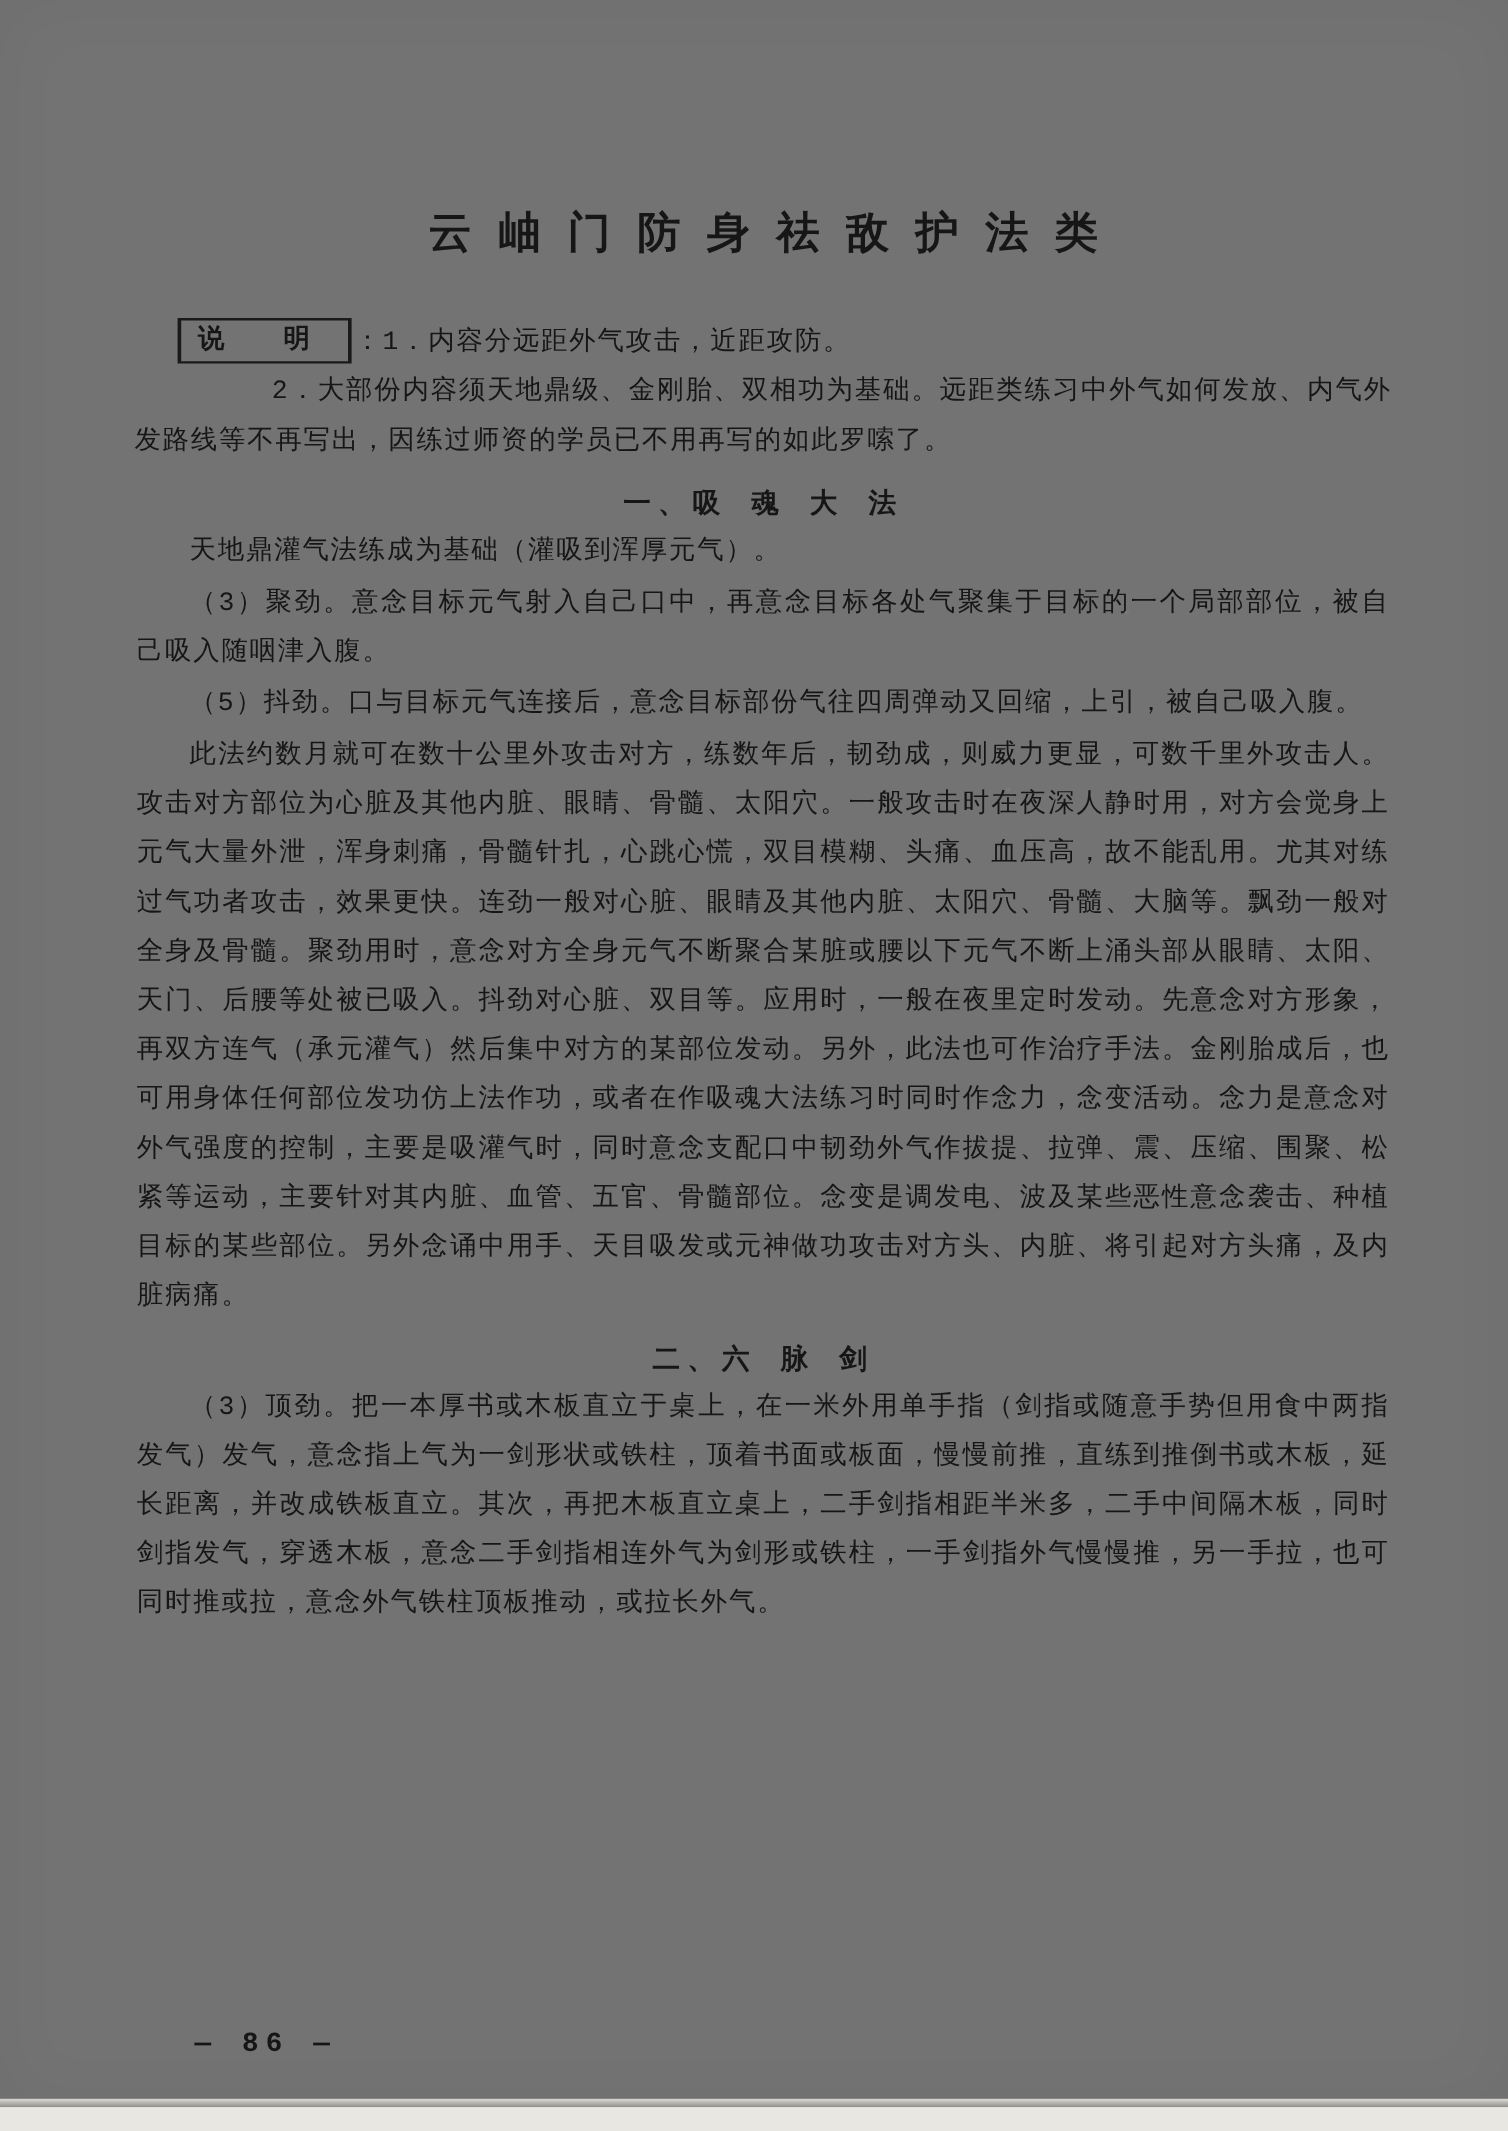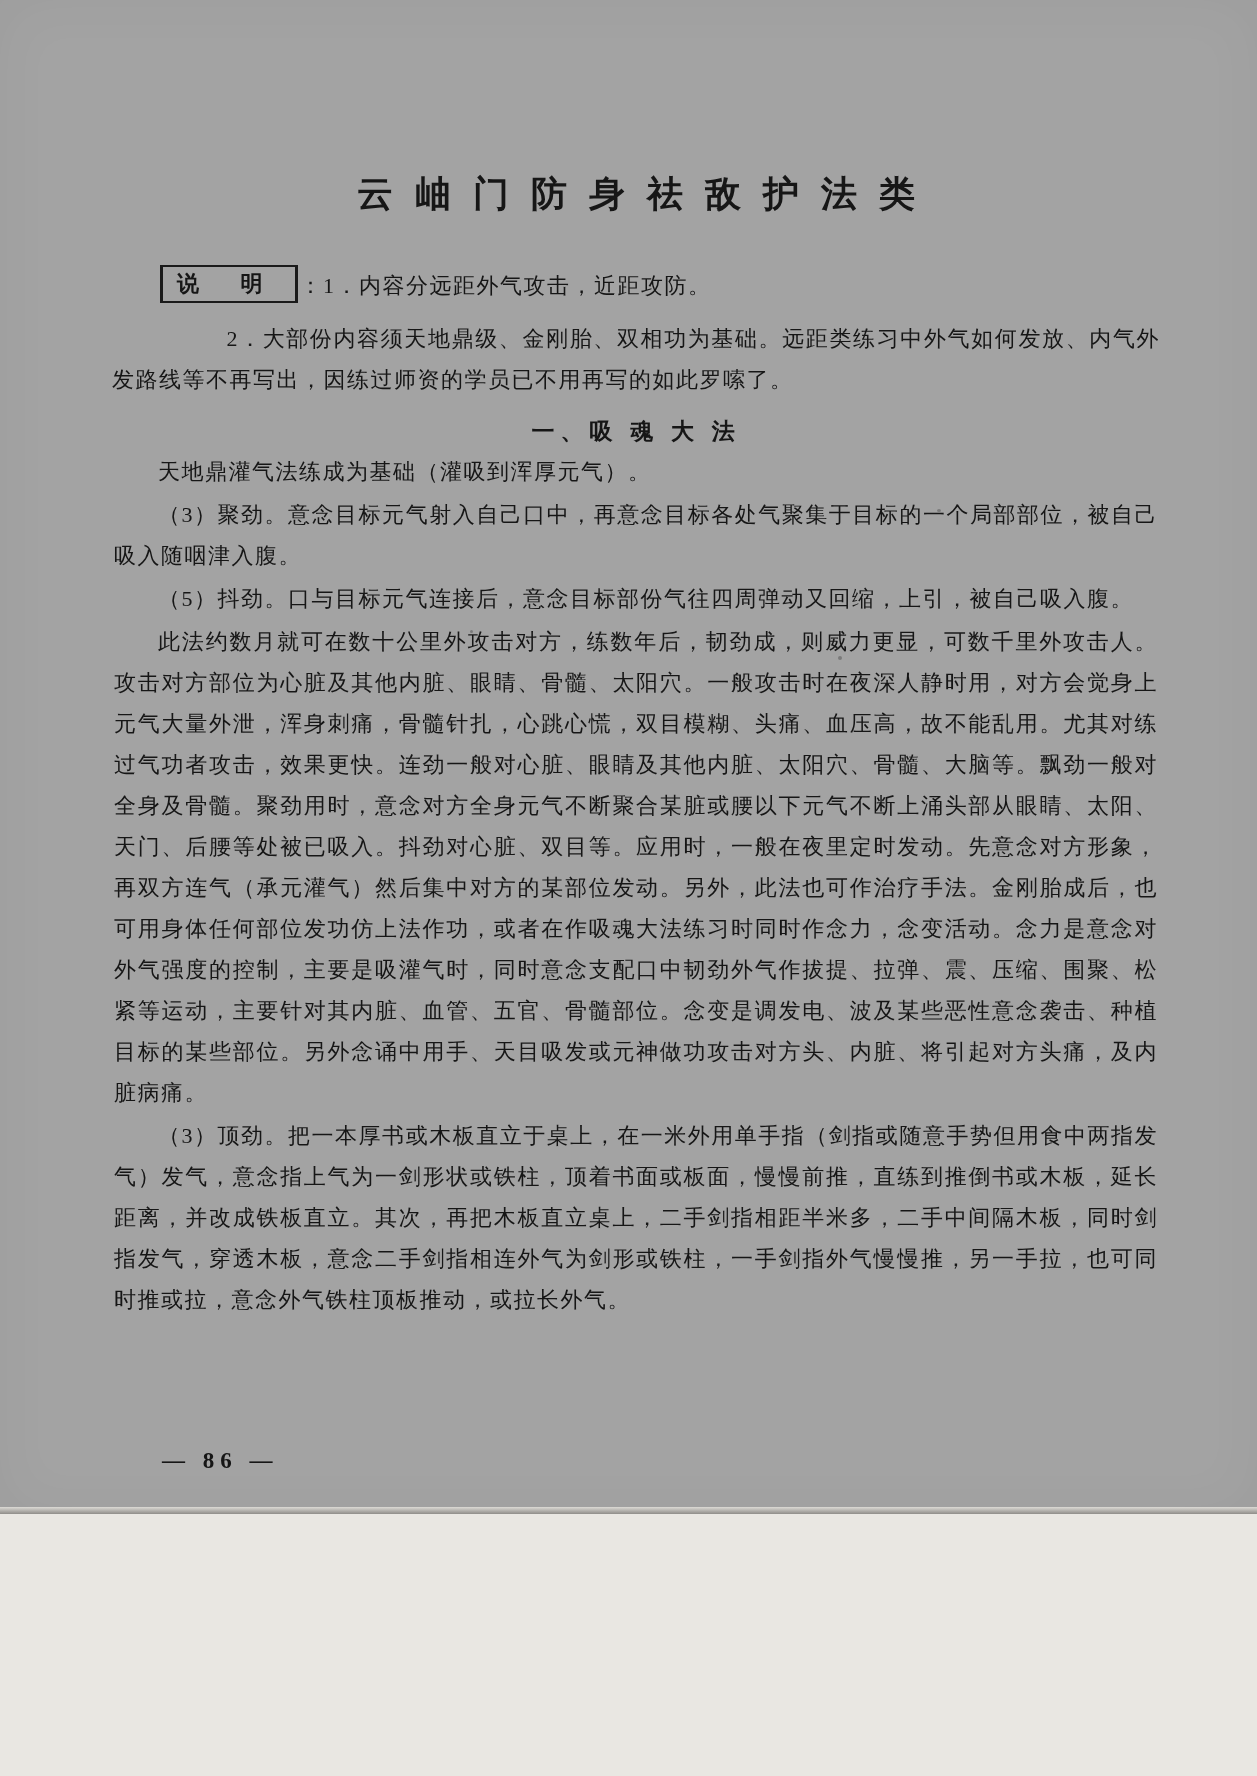--- a/index.html
+++ b/index.html
@@ -1,21 +1,21 @@
 <!DOCTYPE html>
 <html><head>
 <meta charset="utf-8">
 <style>
   html,body{margin:0;padding:0;background:#e9e7e2;}
   .page{
     position:relative;
-    width:1257px;height:1514px;
-    background:#a3a3a3;
+    width:1257px;height:1756px;
+    background:#737373;
     color:#161616;
-    font-family:Liberation Serif, serif;
+    font-family:Liberation Mono, monospace;
     overflow:hidden;
     box-shadow:inset 0 0 60px rgba(0,0,0,0.04);
   }
   .content{
     position:absolute;
     left:112px;top:170px;
     width:1048px;
   }
   .doc-title{
     margin:0 0 46px 0;
@@ -28,21 +28,21 @@
   }
   .body-text{
     font-size:22px;
     line-height:41px;
     letter-spacing:1.5px;
     text-align:justify;
     text-justify:inter-ideograph;
   }
   .note-first{
     display:block;
-    margin:12px;
+    margin:0;
     padding-left:36px;
   }
   .note-box{
     display:inline-block;
     border:2px solid #1a1a1a;
     border-left:3px solid #1a1a1a;
     border-right:3px solid #1a1a1a;
     padding:0 14px;
     margin-right:2px;
     font-weight:bold;
@@ -106,20 +106,21 @@
 
     <h2 class="sec-heading">一、吸 魂 大 法</h2>
 
     <div class="body-text">
       <p class="para">天地鼎灌气法练成为基础（灌吸到浑厚元气）。</p>
       <p class="para">（3）聚劲。意念目标元气射入自己口中，再意念目标各处气聚集于目标的一个局部部位，被自己吸入随咽津入腹。</p>
       <p class="para">（5）抖劲。口与目标元气连接后，意念目标部份气往四周弹动又回缩，上引，被自己吸入腹。</p>
       <p class="para">此法约数月就可在数十公里外攻击对方，练数年后，韧劲成，则威力更显，可数千里外攻击人。攻击对方部位为心脏及其他内脏、眼睛、骨髓、太阳穴。一般攻击时在夜深人静时用，对方会觉身上元气大量外泄，浑身刺痛，骨髓针扎，心跳心慌，双目模糊、头痛、血压高，故不能乱用。尤其对练过气功者攻击，效果更快。连劲一般对心脏、眼睛及其他内脏、太阳穴、骨髓、大脑等。飘劲一般对全身及骨髓。聚劲用时，意念对方全身元气不断聚合某脏或腰以下元气不断上涌头部从眼睛、太阳、天门、后腰等处被已吸入。抖劲对心脏、双目等。应用时，一般在夜里定时发动。先意念对方形象，再双方连气（承元灌气）然后集中对方的某部位发动。另外，此法也可作治疗手法。金刚胎成后，也可用身体任何部位发功仿上法作功，或者在作吸魂大法练习时同时作念力，念变活动。念力是意念对外气强度的控制，主要是吸灌气时，同时意念支配口中韧劲外气作拔提、拉弹、震、压缩、围聚、松紧等运动，主要针对其内脏、血管、五官、骨髓部位。念变是调发电、波及某些恶性意念袭击、种植目标的某些部位。另外念诵中用手、天目吸发或元神做功攻击对方头、内脏、将引起对方头痛，及内脏病痛。</p>
     </div>
 
+    <h2 class="sec-heading">二、六 脉 剑</h2>
 
     <div class="body-text">
       <p class="para">（3）顶劲。把一本厚书或木板直立于桌上，在一米外用单手指（剑指或随意手势但用食中两指发气）发气，意念指上气为一剑形状或铁柱，顶着书面或板面，慢慢前推，直练到推倒书或木板，延长距离，并改成铁板直立。其次，再把木板直立桌上，二手剑指相距半米多，二手中间隔木板，同时剑指发气，穿透木板，意念二手剑指相连外气为剑形或铁柱，一手剑指外气慢慢推，另一手拉，也可同时推或拉，意念外气铁柱顶板推动，或拉长外气。</p>
     </div>
 
   </div>
 
   <div class="footer-page-num">— 86 —</div>
 
   <span class="speck s1"></span>

